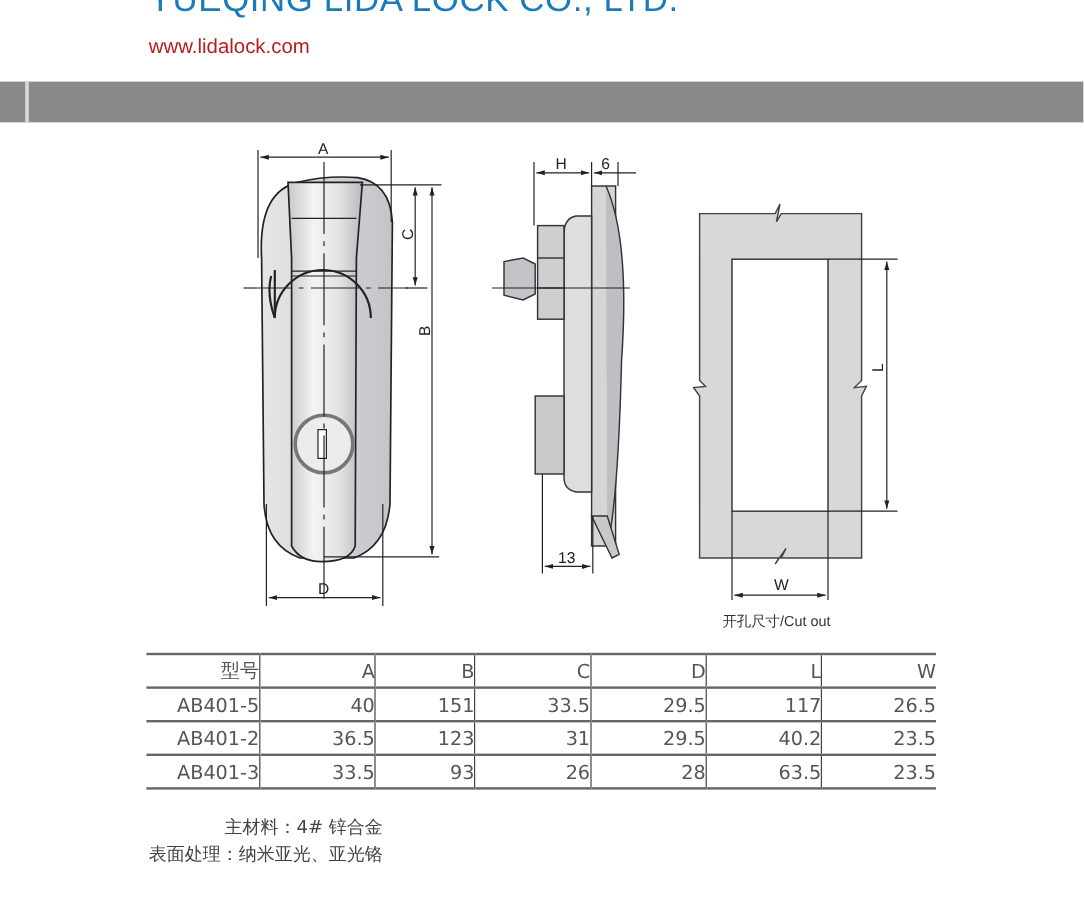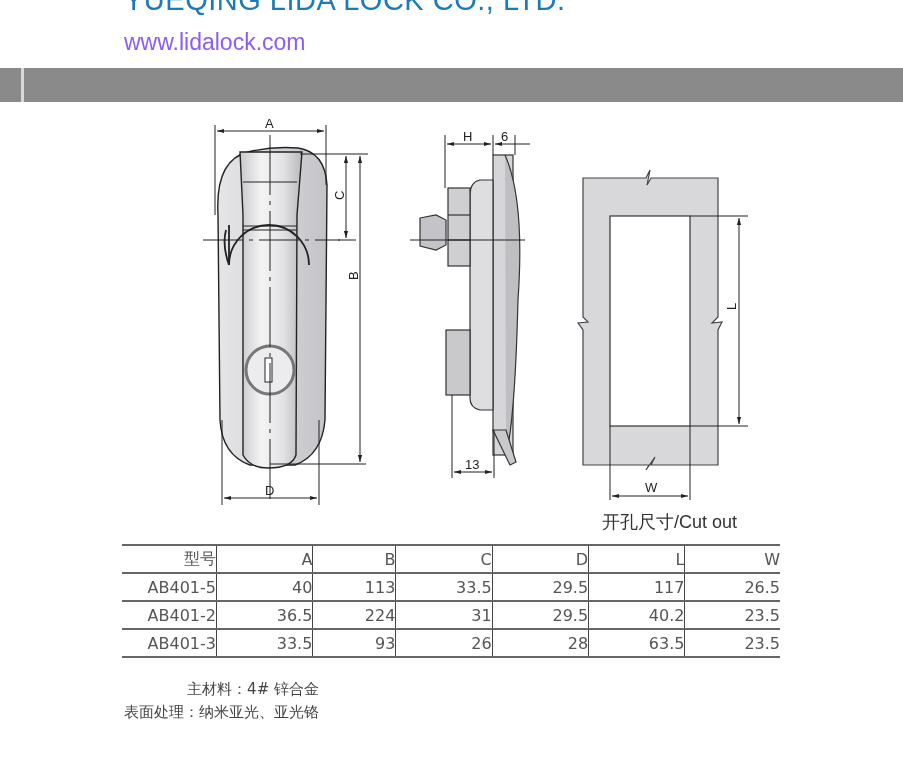--- a/index.html
+++ b/index.html
@@ -10,34 +10,34 @@
     }
     .company-title {
       position: absolute; left: 124px; top: -16px;
       font-family: "Liberation Sans", sans-serif;
       font-size: 29px; color: #1a7bb8; letter-spacing: 0.5px;
       white-space: nowrap;
     }
     .company-url {
       position: absolute; left: 124px; top: 29px;
       font-family: "Liberation Sans", sans-serif;
-      font-size: 23px; color: #8b5cf6;
+      font-size: 17px; color: #b91c1c;
     }
     .gray-bar {
       position: absolute; left: 0; top: 68px; width: 903px; height: 34px;
       background: #8a8a8a;
     }
     .gray-bar-sep {
       position: absolute; left: 21px; top: 68px; width: 3px; height: 34px;
       background: #d9d9d9;
     }
     .drawing { position: absolute; left: 0; top: 102px; }
     .cutout-caption {
       position: absolute; left: 602px; top: 510px;
-      font-size: 18px; color: #333; white-space: nowrap;
+      font-size: 12px; color: #333; white-space: nowrap;
       font-family: "Liberation Sans", "DejaVu Sans", sans-serif;
     }
     table.specs {
       position: absolute; left: 122px; top: 544px;
       width: 658px; border-collapse: collapse;
       font-family: "DejaVu Sans", sans-serif; font-size: 16px; color: #555;
     }
     table.specs th, table.specs td {
       height: 26px; padding: 0; text-align: right; font-weight: normal;
       border-top: 2px solid #666; border-bottom: 2px solid #666;
@@ -182,30 +182,30 @@
       <th>C</th>
       <th>D</th>
       <th>L</th>
       <th>W</th>
     </tr>
   </thead>
   <tbody>
     <tr>
       <td>AB401-5</td>
       <td>40</td>
-      <td>113</td>
+      <td>151</td>
       <td>33.5</td>
       <td>29.5</td>
       <td>117</td>
       <td>26.5</td>
     </tr>
     <tr>
       <td>AB401-2</td>
       <td>36.5</td>
-      <td>224</td>
+      <td>123</td>
       <td>31</td>
       <td>29.5</td>
       <td>40.2</td>
       <td>23.5</td>
     </tr>
     <tr>
       <td>AB401-3</td>
       <td>33.5</td>
       <td>93</td>
       <td>26</td>

